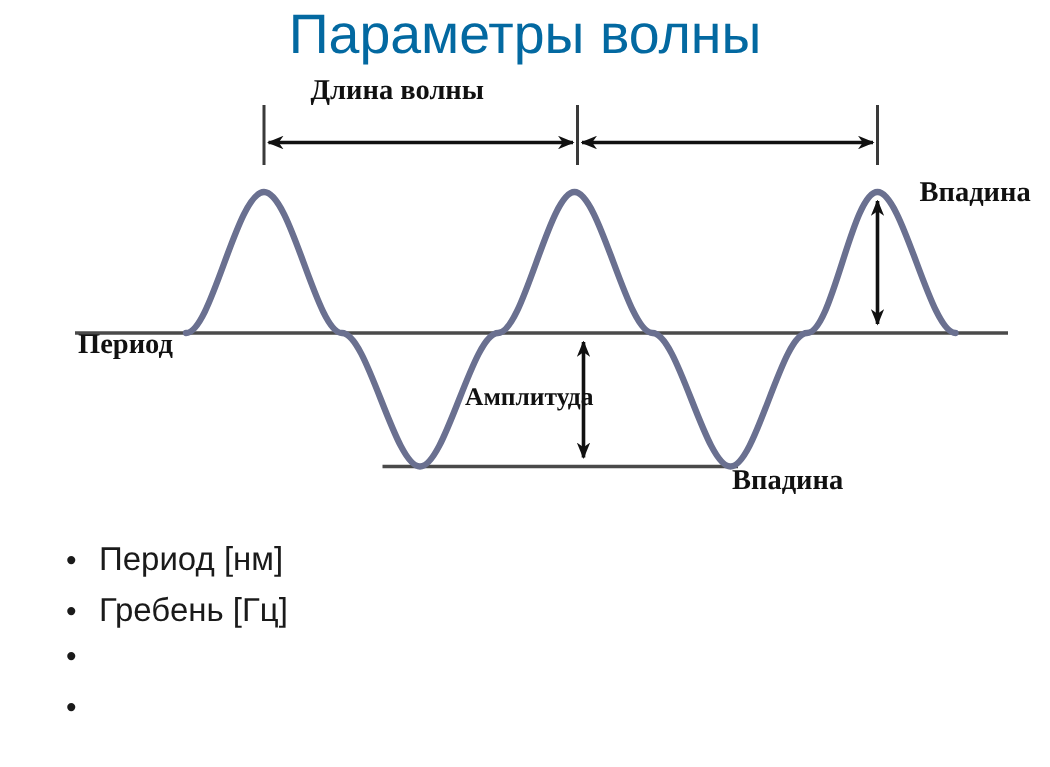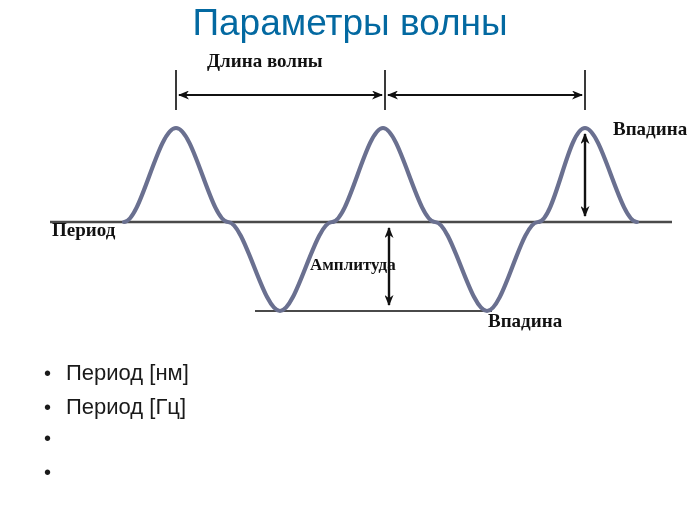--- a/index.html
+++ b/index.html
@@ -142,21 +142,21 @@
     <div class="dlabel" id="lbl-trough">Впадина</div>
   </div>
 
   <ul id="bullets">
     <li>
       <span class="bullet-dot">•</span>
       <span>Период [нм]</span>
     </li>
     <li>
       <span class="bullet-dot">•</span>
-      <span>Период [Гц]</span>
+      <span>Гребень [Гц]</span>
     </li>
     <li>
       <span class="bullet-dot">•</span>
     </li>
     <li>
       <span class="bullet-dot">•</span>
     </li>
   </ul>
 
 </div>

